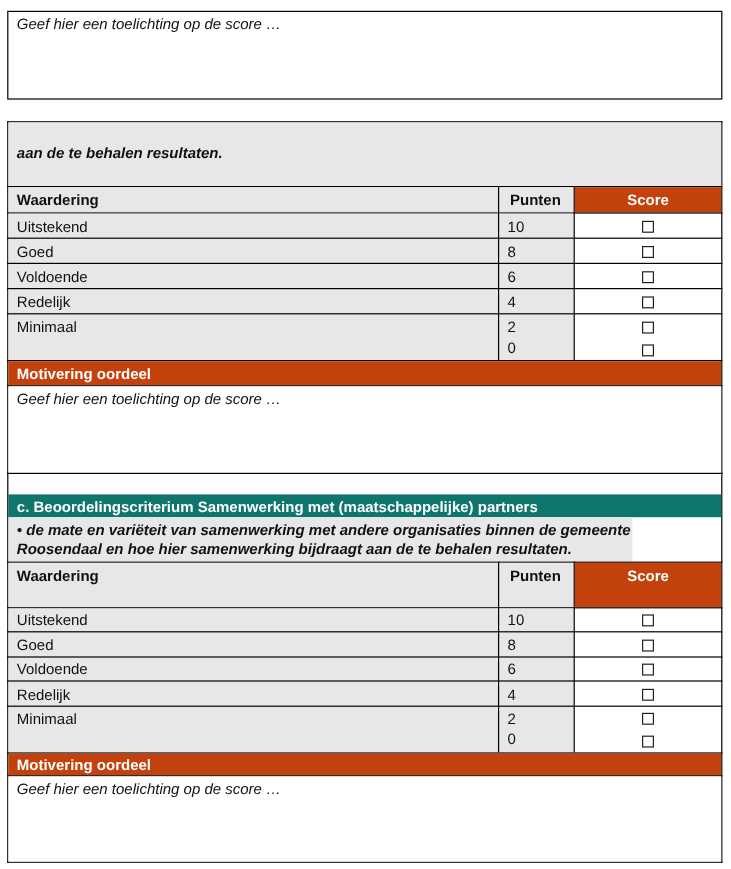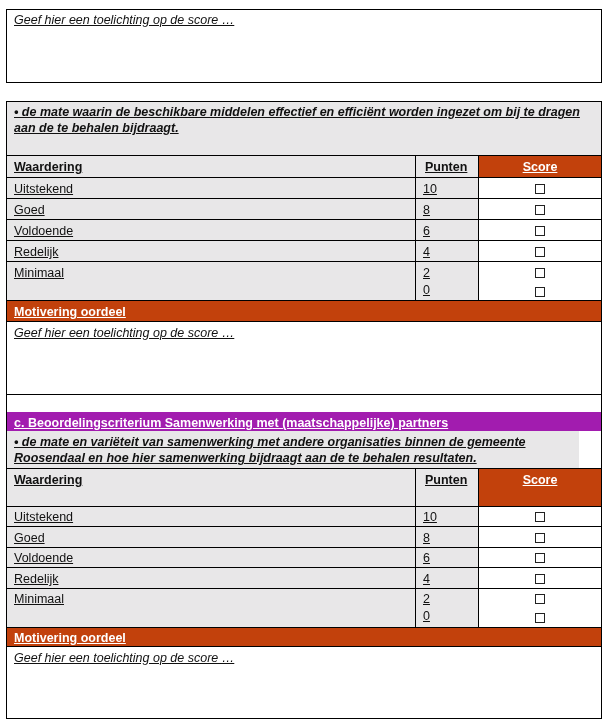--- a/index.html
+++ b/index.html
@@ -4,41 +4,40 @@
 <style>
   html, body { margin: 0; padding: 0; background: #ffffff; }
   body { width: 609px; height: 724px; position: relative; overflow: hidden;
          font-family: "Liberation Sans", "DejaVu Sans", sans-serif; font-size: 12.5px; color: #111; }
   .abs { position: absolute; box-sizing: border-box; }
   .box { border: 1px solid #000; }
   .italic { font-style: italic; }
   .bold { font-weight: bold; }
   .grey { background: #e8e7e8; }
   .red { background: #c2410c; color: #fff; }
-  .black { background: #a21caf; color: #fff; }
-  .cell { position: absolute; box-sizing: border-box; padding: 2px 7px; line-height: 16px; text-decoration: underline; }
+  .black { background: #0f766e; color: #fff; }
+  .cell { position: absolute; box-sizing: border-box; padding: 2px 7px; line-height: 16px; }
   .hline { position: absolute; height: 1px; background: #000; }
   .vline { position: absolute; width: 1px; background: #000; }
   .chk { display: inline-block; width: 10px; height: 10px; border: 1px solid #222; background: #fff; box-sizing: border-box; }
   .chkwrap { position: absolute; left: 478px; width: 123px; text-align: center; }
   .t { white-space: nowrap; }
 </style>
 </head>
 <body>
 
 <div class="abs box" style="left:6px; top:9px; width:596px; height:74px; background:#fff;">
   <div class="cell italic t" style="left:0; top:0;">Geef hier een toelichting op de score …</div>
 </div>
 
 <div class="abs box" style="left:6px; top:101px; width:596px; height:294px; border-bottom:none;">
 </div>
 
 <div class="abs grey" style="left:7px; top:102px; width:594px; height:53px;">
-  <div class="cell italic bold t" style="left:0; top:0;">• de mate waarin de beschikbare middelen effectief en efficiënt worden ingezet om bij te dragen</div>
-  <div class="cell italic bold t" style="left:0; top:16px;">aan de te behalen bijdraagt.</div>
+  <div class="cell italic bold t" style="left:0; top:16px;">aan de te behalen resultaten.</div>
 </div>
 <div class="hline" style="left:6px; top:155px; width:596px;"></div>
 
 <div class="abs grey" style="left:7px; top:156px; width:408px; height:21px;"></div>
 <div class="abs grey" style="left:416px; top:156px; width:62px; height:21px;"></div>
 <div class="abs red" style="left:479px; top:156px; width:122px; height:21px;"></div>
 <div class="cell bold t" style="left:7px; top:157px;">Waardering</div>
 <div class="cell bold t" style="left:418px; top:157px;">Punten</div>
 <div class="cell bold t" style="left:479px; width:122px; text-align:center; top:157px; color:#fff;">Score</div>
 <div class="hline" style="left:6px; top:177px; width:596px;"></div>
@@ -94,21 +93,21 @@
   <div class="cell italic t" style="left:0; top:1px;">Geef hier een toelichting op de score …</div>
 </div>
 <div class="hline" style="left:6px; top:394px; width:596px;"></div>
 
 <div class="abs" style="left:6px; top:394px; width:596px; height:325px; border-left:1px solid #000; border-right:1px solid #000; border-bottom:1px solid #000; box-sizing:border-box;"></div>
 
 <div class="abs black" style="left:7px; top:412px; width:594px; height:19px;">
   <div class="cell bold t" style="left:0; top:1px; color:#fff;">c. Beoordelingscriterium Samenwerking met (maatschappelijke) partners</div>
 </div>
 
-<div class="abs grey" style="left:7px; top:431px; width:572px; height:37px;">
+<div class="abs grey" style="left:7px; top:431px; width:520px; height:37px;">
   <div class="cell italic bold t" style="left:0; top:1px;">• de mate en variëteit van samenwerking met andere organisaties binnen de gemeente</div>
   <div class="cell italic bold t" style="left:0; top:17px;">Roosendaal en hoe hier samenwerking bijdraagt aan de te behalen resultaten.</div>
 </div>
 <div class="hline" style="left:6px; top:468px; width:596px;"></div>
 
 <div class="abs grey" style="left:7px; top:469px; width:408px; height:37px;"></div>
 <div class="abs grey" style="left:416px; top:469px; width:62px; height:37px;"></div>
 <div class="abs red" style="left:479px; top:469px; width:122px; height:37px;"></div>
 <div class="cell bold t" style="left:7px; top:470px;">Waardering</div>
 <div class="cell bold t" style="left:418px; top:470px;">Punten</div>

